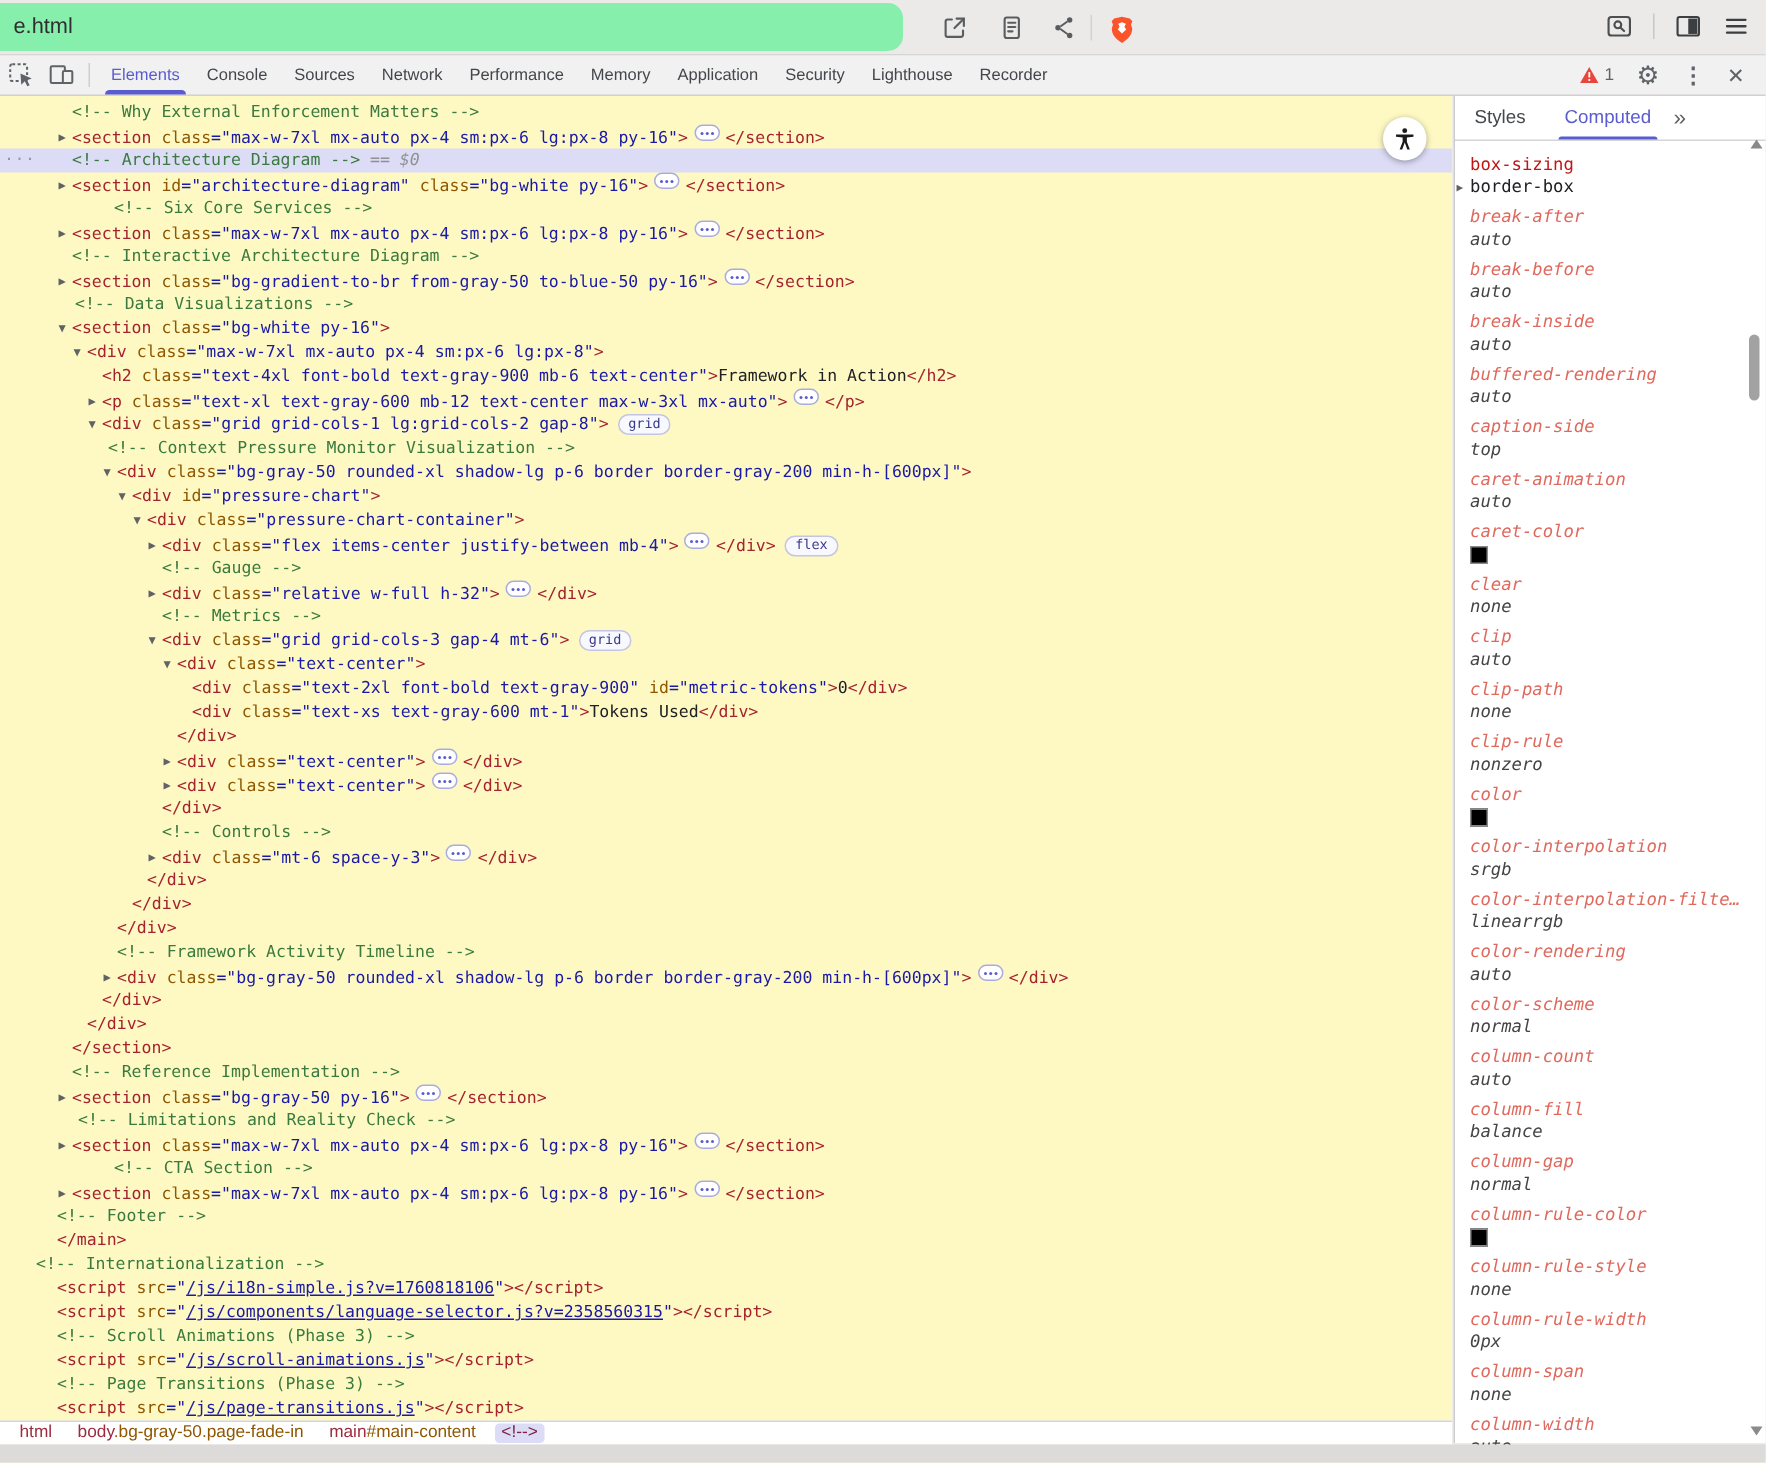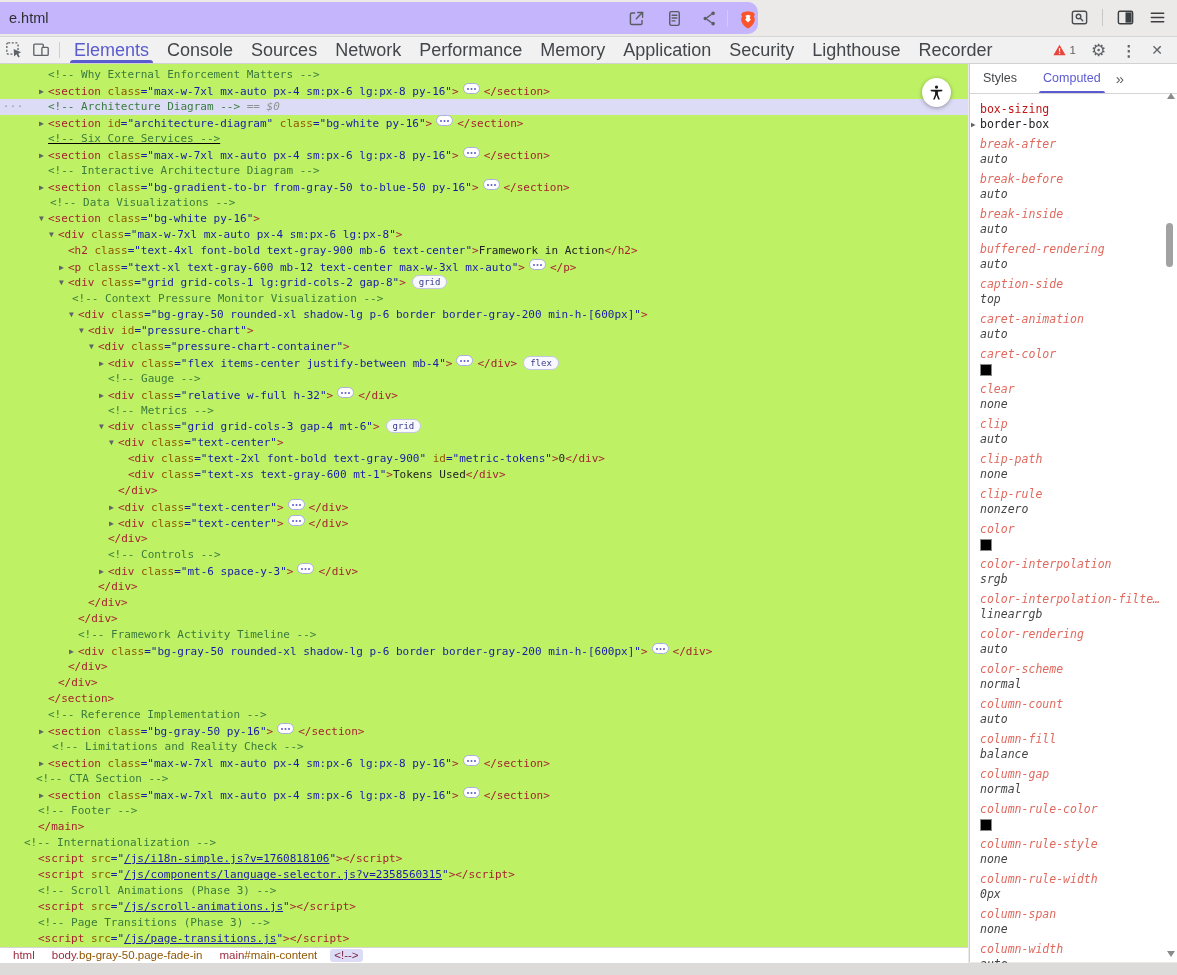--- a/index.html
+++ b/index.html
@@ -4,38 +4,38 @@
 <style>
   html,body{margin:0;padding:0;}
   body{
     width:1177px;height:975px;position:relative;overflow:hidden;
     background:#eceae9;
     font-family:"Liberation Sans",sans-serif;
     -webkit-font-smoothing:antialiased;
   }
   
   .browser-bar{position:absolute;top:0;left:0;width:1177px;height:36px;background:#eceae9;border-bottom:1px solid #d8d6d5;}
-  .urlbar{position:absolute;top:2px;left:0;width:758px;height:32px;background:#c4b5fd;border-radius:0 10px 10px 0;}
+  .urlbar{position:absolute;top:2px;left:0;width:602px;height:32px;background:#86efac;border-radius:0 10px 10px 0;}
   .url-text{position:absolute;left:9px;top:8px;font-size:14.5px;color:#2f2f31;}
   .ub-icon{position:absolute;top:7px;width:19px;height:19px;}
   .ub-sep{position:absolute;top:8px;width:1px;height:17px;background:#d4d2d1;}
   .br-icon{position:absolute;top:8px;width:20px;height:20px;}
   
   .dt-toolbar{position:absolute;top:37px;left:0;width:1177px;height:26px;background:#f2f1f1;border-bottom:1px solid #d2d0d0;display:flex;align-items:center;}
   .dt-iconbtn{width:27px;height:24px;display:flex;align-items:center;justify-content:center;flex:0 0 auto;}
   .dt-divider{width:1px;height:16px;background:#cfcdcd;margin:0 5px;flex:0 0 auto;}
   .dt-tabs{display:flex;height:26px;align-items:center;}
-  .dt-tab{padding:0 9px;font-size:18px;color:#43464a;height:26px;line-height:26px;position:relative;white-space:nowrap;}
+  .dt-tab{padding:0 9px;font-size:11px;color:#43464a;height:26px;line-height:26px;position:relative;white-space:nowrap;}
   .dt-tab.active{color:var(--c-accent,#5b5bd0);}
   .dt-tab.active::after{content:"";position:absolute;left:5px;right:5px;bottom:0;height:3px;border-radius:3px 3px 0 0;background:var(--c-accent,#5b5bd0);}
   .dt-right{margin-left:auto;display:flex;align-items:center;gap:15px;padding-right:14px;}
   .warn-group{display:flex;align-items:center;gap:4px;font-size:11.5px;color:#5f6368;}
   .glyph-btn{color:#5f6368;line-height:1;}
   
-  .elements-panel{position:absolute;top:64px;left:0;width:968px;height:883px;background:#bef264;overflow:hidden;}
+  .elements-panel{position:absolute;top:64px;left:0;width:968px;height:883px;background:#fef9c3;overflow:hidden;}
   .tree{padding-top:3px;font-family:"DejaVu Sans Mono",monospace;font-size:11px;}
   .tree-row{height:16px;line-height:16px;white-space:nowrap;position:relative;}
   .tree-row.selected{background:var(--c-selection,#dcdcf6);}
   .gutter-dots{position:absolute;left:3px;top:0;color:#8d9296;font-size:10px;letter-spacing:1px;}
   .arrow{display:inline-block;width:13px;margin-left:-13px;color:#5f6368;font-size:8px;text-align:center;vertical-align:1px;}
   .tk-t{color:var(--c-tag,#a5232f);}
   .tk-a{color:var(--c-attr,#8f5700);}
   .tk-v{color:var(--c-value,#1a1aa6);}
   .tk-c{color:var(--c-comment,#3a7a3e);}
   .tk-x{color:var(--c-text,#202124);}
@@ -178,21 +178,21 @@
     <span class="glyph-btn" style="font-size:14px;">✕</span>
   </div>
 </div>
 
 <div class="elements-panel">
   <div class="tree" id="tree">
       <div class="tree-row" style="padding-left: 48px;"><span class="tk-c">&lt;!-- Why External Enforcement Matters --&gt;</span></div>
       <div class="tree-row" style="padding-left: 48px;"><span class="arrow">▶</span><span class="tk-t">&lt;section</span><span class="tk-a"> class</span><span class="tk-v">="max-w-7xl mx-auto px-4 sm:px-6 lg:px-8 py-16"</span><span class="tk-t">&gt;</span><span class="pill"></span><span class="tk-t">&lt;/section&gt;</span></div>
       <div class="tree-row selected" style="padding-left: 48px;"><span class="gutter-dots">···</span><span class="tk-c">&lt;!-- Architecture Diagram --&gt;</span><span class="tk-d">  == $0</span></div>
       <div class="tree-row" style="padding-left: 48px;"><span class="arrow">▶</span><span class="tk-t">&lt;section</span><span class="tk-a"> id</span><span class="tk-v">="architecture-diagram"</span><span class="tk-a"> class</span><span class="tk-v">="bg-white py-16"</span><span class="tk-t">&gt;</span><span class="pill"></span><span class="tk-t">&lt;/section&gt;</span></div>
-      <div class="tree-row" style="padding-left: 48px; text-decoration: underline;"><span class="tk-c">&lt;!-- Six Core Services --&gt;</span></div>
+      <div class="tree-row" style="padding-left: 76px;"><span class="tk-c">&lt;!-- Six Core Services --&gt;</span></div>
       <div class="tree-row" style="padding-left: 48px;"><span class="arrow">▶</span><span class="tk-t">&lt;section</span><span class="tk-a"> class</span><span class="tk-v">="max-w-7xl mx-auto px-4 sm:px-6 lg:px-8 py-16"</span><span class="tk-t">&gt;</span><span class="pill"></span><span class="tk-t">&lt;/section&gt;</span></div>
       <div class="tree-row" style="padding-left: 48px;"><span class="tk-c">&lt;!-- Interactive Architecture Diagram --&gt;</span></div>
       <div class="tree-row" style="padding-left: 48px;"><span class="arrow">▶</span><span class="tk-t">&lt;section</span><span class="tk-a"> class</span><span class="tk-v">="bg-gradient-to-br from-gray-50 to-blue-50 py-16"</span><span class="tk-t">&gt;</span><span class="pill"></span><span class="tk-t">&lt;/section&gt;</span></div>
       <div class="tree-row" style="padding-left: 50px;"><span class="tk-c">&lt;!-- Data Visualizations --&gt;</span></div>
       <div class="tree-row" style="padding-left: 48px;"><span class="arrow">▼</span><span class="tk-t">&lt;section</span><span class="tk-a"> class</span><span class="tk-v">="bg-white py-16"</span><span class="tk-t">&gt;</span></div>
       <div class="tree-row" style="padding-left: 58px;"><span class="arrow">▼</span><span class="tk-t">&lt;div</span><span class="tk-a"> class</span><span class="tk-v">="max-w-7xl mx-auto px-4 sm:px-6 lg:px-8"</span><span class="tk-t">&gt;</span></div>
       <div class="tree-row" style="padding-left: 68px;"><span class="tk-t">&lt;h2</span><span class="tk-a"> class</span><span class="tk-v">="text-4xl font-bold text-gray-900 mb-6 text-center"</span><span class="tk-t">&gt;</span><span class="tk-x">Framework in Action</span><span class="tk-t">&lt;/h2&gt;</span></div>
       <div class="tree-row" style="padding-left: 68px;"><span class="arrow">▶</span><span class="tk-t">&lt;p</span><span class="tk-a"> class</span><span class="tk-v">="text-xl text-gray-600 mb-12 text-center max-w-3xl mx-auto"</span><span class="tk-t">&gt;</span><span class="pill"></span><span class="tk-t">&lt;/p&gt;</span></div>
       <div class="tree-row" style="padding-left: 68px;"><span class="arrow">▼</span><span class="tk-t">&lt;div</span><span class="tk-a"> class</span><span class="tk-v">="grid grid-cols-1 lg:grid-cols-2 gap-8"</span><span class="tk-t">&gt;</span><span class="badge">grid</span></div>
       <div class="tree-row" style="padding-left: 72px;"><span class="tk-c">&lt;!-- Context Pressure Monitor Visualization --&gt;</span></div>
@@ -218,21 +218,21 @@
       <div class="tree-row" style="padding-left: 78px;"><span class="tk-t">&lt;/div&gt;</span></div>
       <div class="tree-row" style="padding-left: 78px;"><span class="tk-c">&lt;!-- Framework Activity Timeline --&gt;</span></div>
       <div class="tree-row" style="padding-left: 78px;"><span class="arrow">▶</span><span class="tk-t">&lt;div</span><span class="tk-a"> class</span><span class="tk-v">="bg-gray-50 rounded-xl shadow-lg p-6 border border-gray-200 min-h-[600px]"</span><span class="tk-t">&gt;</span><span class="pill"></span><span class="tk-t">&lt;/div&gt;</span></div>
       <div class="tree-row" style="padding-left: 68px;"><span class="tk-t">&lt;/div&gt;</span></div>
       <div class="tree-row" style="padding-left: 58px;"><span class="tk-t">&lt;/div&gt;</span></div>
       <div class="tree-row" style="padding-left: 48px;"><span class="tk-t">&lt;/section&gt;</span></div>
       <div class="tree-row" style="padding-left: 48px;"><span class="tk-c">&lt;!-- Reference Implementation --&gt;</span></div>
       <div class="tree-row" style="padding-left: 48px;"><span class="arrow">▶</span><span class="tk-t">&lt;section</span><span class="tk-a"> class</span><span class="tk-v">="bg-gray-50 py-16"</span><span class="tk-t">&gt;</span><span class="pill"></span><span class="tk-t">&lt;/section&gt;</span></div>
       <div class="tree-row" style="padding-left: 52px;"><span class="tk-c">&lt;!-- Limitations and Reality Check --&gt;</span></div>
       <div class="tree-row" style="padding-left: 48px;"><span class="arrow">▶</span><span class="tk-t">&lt;section</span><span class="tk-a"> class</span><span class="tk-v">="max-w-7xl mx-auto px-4 sm:px-6 lg:px-8 py-16"</span><span class="tk-t">&gt;</span><span class="pill"></span><span class="tk-t">&lt;/section&gt;</span></div>
-      <div class="tree-row" style="padding-left: 36px;"><span class="tk-c">&lt;!-- CTA Section --&gt;</span></div>
+      <div class="tree-row" style="padding-left: 76px;"><span class="tk-c">&lt;!-- CTA Section --&gt;</span></div>
       <div class="tree-row" style="padding-left: 48px;"><span class="arrow">▶</span><span class="tk-t">&lt;section</span><span class="tk-a"> class</span><span class="tk-v">="max-w-7xl mx-auto px-4 sm:px-6 lg:px-8 py-16"</span><span class="tk-t">&gt;</span><span class="pill"></span><span class="tk-t">&lt;/section&gt;</span></div>
       <div class="tree-row" style="padding-left: 38px;"><span class="tk-c">&lt;!-- Footer --&gt;</span></div>
       <div class="tree-row" style="padding-left: 38px;"><span class="tk-t">&lt;/main&gt;</span></div>
       <div class="tree-row" style="padding-left: 24px;"><span class="tk-c">&lt;!-- Internationalization --&gt;</span></div>
       <div class="tree-row" style="padding-left: 38px;"><span class="tk-t">&lt;script</span><span class="tk-a"> src</span><span class="tk-v">="</span><span class="tk-l">/js/i18n-simple.js?v=1760818106</span><span class="tk-v">"</span><span class="tk-t">&gt;</span><span class="tk-t">&lt;/script&gt;</span></div>
       <div class="tree-row" style="padding-left: 38px;"><span class="tk-t">&lt;script</span><span class="tk-a"> src</span><span class="tk-v">="</span><span class="tk-l">/js/components/language-selector.js?v=2358560315</span><span class="tk-v">"</span><span class="tk-t">&gt;</span><span class="tk-t">&lt;/script&gt;</span></div>
       <div class="tree-row" style="padding-left: 38px;"><span class="tk-c">&lt;!-- Scroll Animations (Phase 3) --&gt;</span></div>
       <div class="tree-row" style="padding-left: 38px;"><span class="tk-t">&lt;script</span><span class="tk-a"> src</span><span class="tk-v">="</span><span class="tk-l">/js/scroll-animations.js</span><span class="tk-v">"</span><span class="tk-t">&gt;</span><span class="tk-t">&lt;/script&gt;</span></div>
       <div class="tree-row" style="padding-left: 38px;"><span class="tk-c">&lt;!-- Page Transitions (Phase 3) --&gt;</span></div>
       <div class="tree-row" style="padding-left: 38px;"><span class="tk-t">&lt;script</span><span class="tk-a"> src</span><span class="tk-v">="</span><span class="tk-l">/js/page-transitions.js</span><span class="tk-v">"</span><span class="tk-t">&gt;</span><span class="tk-t">&lt;/script&gt;</span></div>

